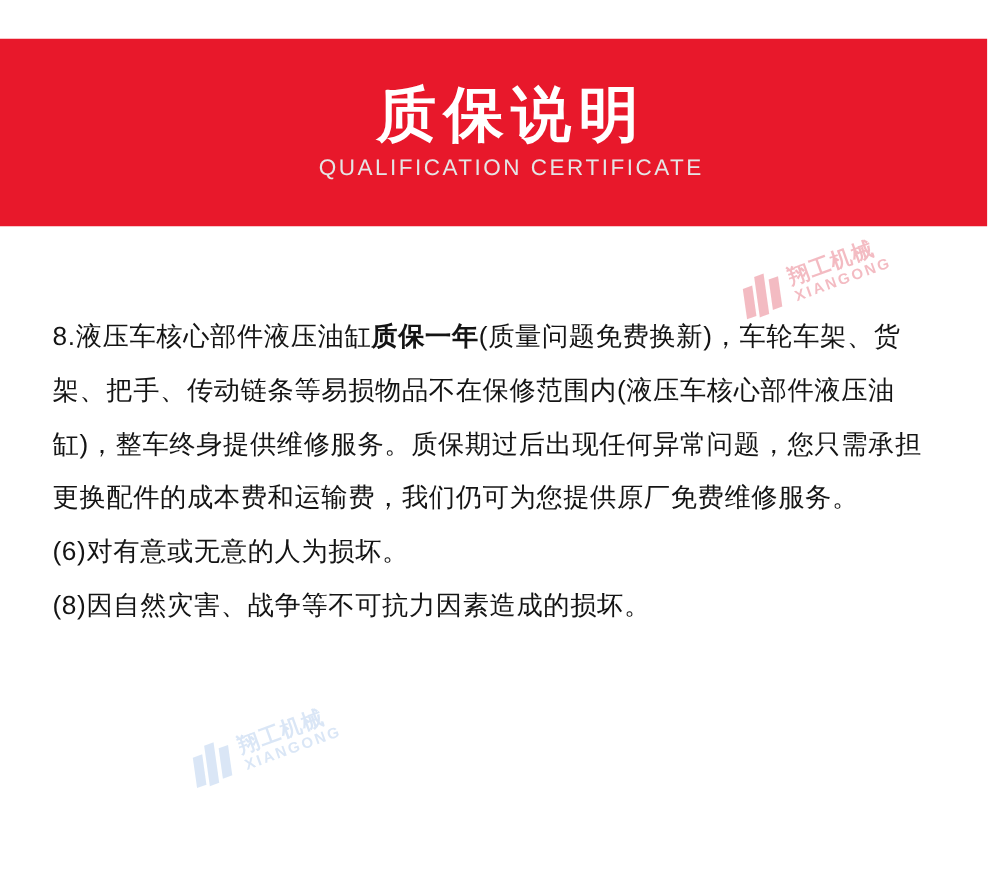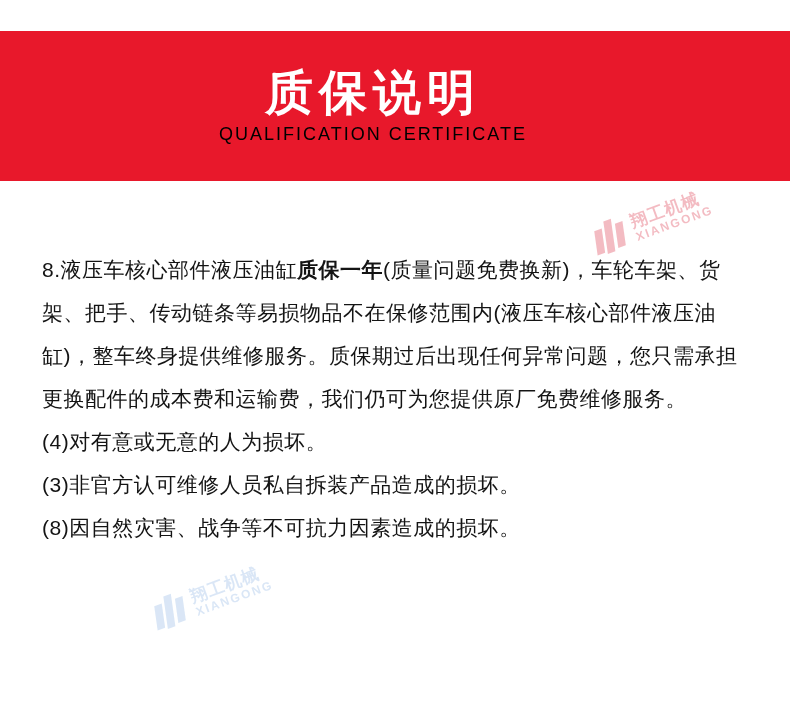--- a/index.html
+++ b/index.html
@@ -36,32 +36,33 @@
   .banner-inner {
     position: absolute;
     left: 0;
     top: 0;
     width: 746px;
     height: 150px;
     display: flex;
     flex-direction: column;
     align-items: center;
     justify-content: center;
+    padding-left: 36px;
   }
   .banner-title {
     color: #ffffff;
     font-size: 48px;
     font-weight: bold;
     letter-spacing: 6px;
     line-height: 1.1;
     margin: 0 0 4px 0;
     text-align: center;
   }
   .banner-sub {
-    color: #000000;
+    color: #e5e5e5;
     font-size: 18px;
     letter-spacing: 2px;
     text-align: center;
     font-family: "Liberation Sans", sans-serif;
   }
 
   
   .wm {
     position: absolute;
     pointer-events: none;
@@ -189,18 +190,17 @@
         <span class="bar3"></span>
     </div>
     <div class="wm-text">
       <div class="wm-cn">翔工机械</div>
       <div class="wm-en">XIANGONG</div>
     </div>
   </div>
 
   <div class="content">
     <p class="para"><span class="norm">8.液压车核心部件液压油缸</span><span class="em">质保一年</span><span class="norm">(质量问题免费换新)，车轮车架、货架、把手、传动链条等易损物品不在保修范围内(液压车核心部件液压油缸)，整车终身提供维修服务。质保期过后出现任何异常问题，您只需承担更换配件的成本费和运输费，我们仍可为您提供原厂免费维修服务。</span></p>
-    <p class="para para-indent"><span class="norm">(4)对有意或无意的人为损坏。</span></p>
-    <p class="para para-indent"><span class="norm">(3)非官方认可维修人员私自拆装产品造成的损坏。</span></p>
+    <p class="para para-indent"><span class="norm">(6)对有意或无意的人为损坏。</span></p>
     <p class="para para-indent"><span class="norm">(8)因自然灾害、战争等不可抗力因素造成的损坏。</span></p>
   </div>
 
 </div>
 
 </body></html>

